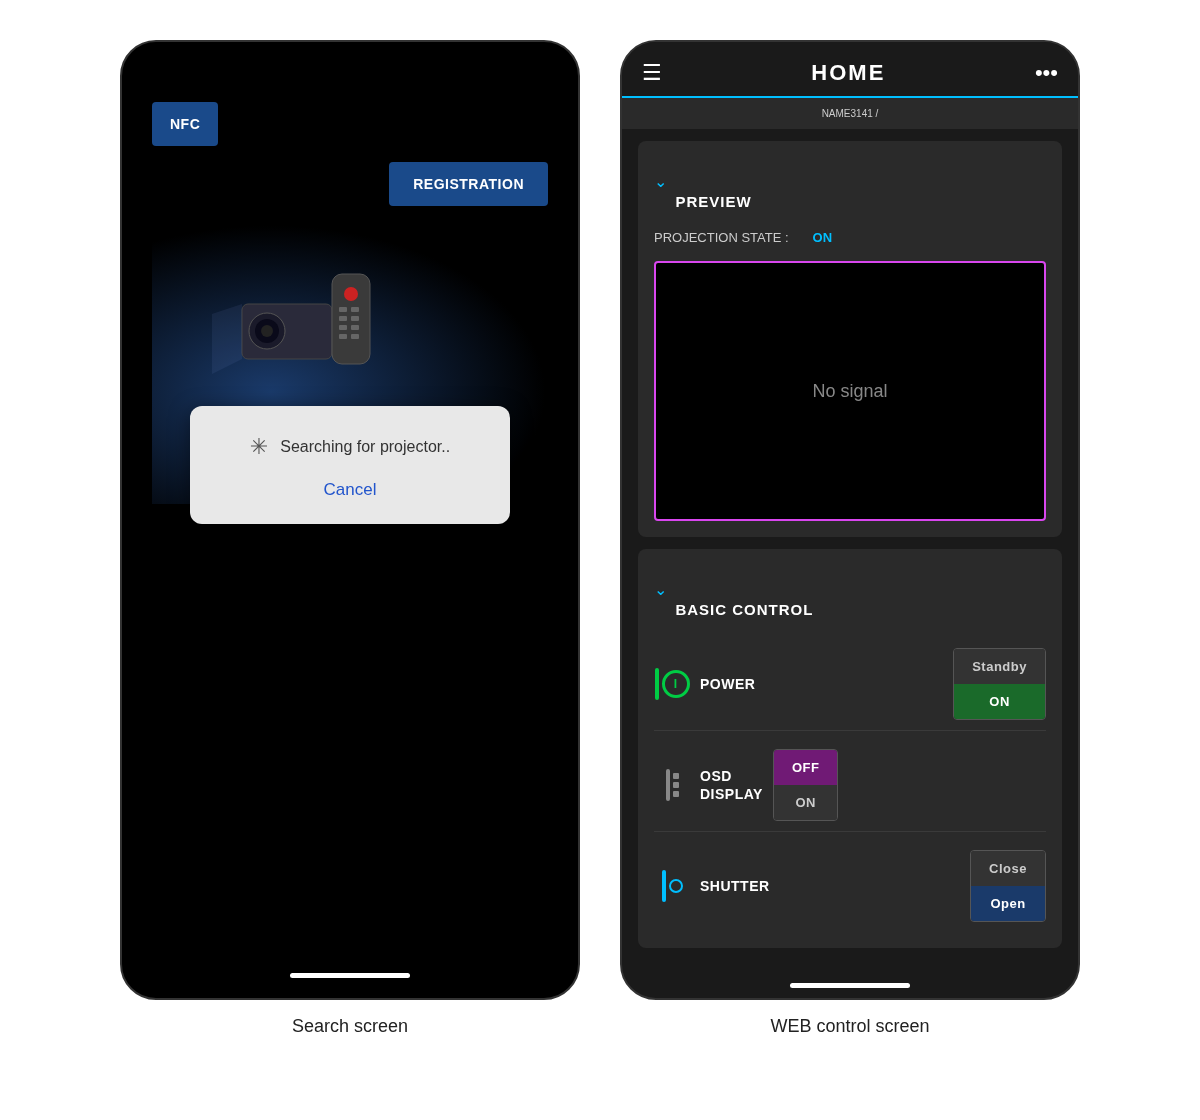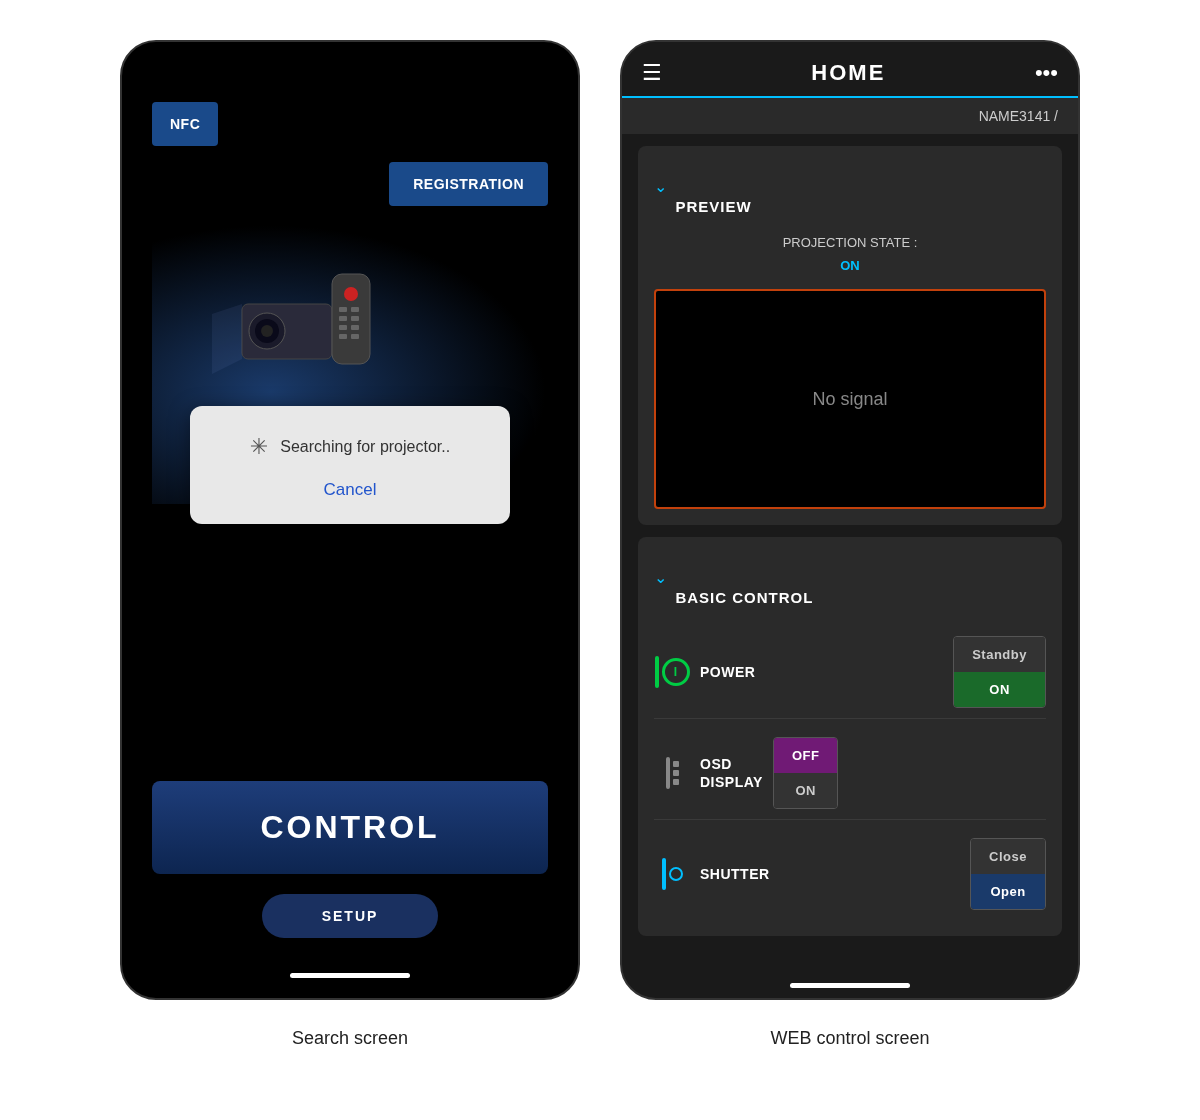--- a/index.html
+++ b/index.html
@@ -25,21 +25,20 @@
     .screen-wrapper {
       display: flex;
       flex-direction: column;
       align-items: center;
       gap: 16px;
     }
 
     .screen-label {
       font-size: 18px;
       color: #222;
-      margin-top: 12px;
       font-family: Arial, sans-serif;
     }
 
     
     .phone-left {
       width: 460px;
       height: 960px;
       background: #000;
       border-radius: 36px;
       border: 2px solid #333;
@@ -244,23 +243,23 @@
 
     .header-more-icon {
       font-size: 22px;
       color: #fff;
       cursor: pointer;
     }
 
     .breadcrumb-bar {
       background: #2a2a2a;
       padding: 10px 20px;
-      font-size: 14px;
+      font-size: 10px;
       color: #ccc;
-      text-align: right;
+      text-align: center;
     }
 
     .right-content {
       flex: 1;
       padding: 12px 16px;
       overflow-y: auto;
       display: flex;
       flex-direction: column;
       gap: 12px;
     }
@@ -294,41 +293,41 @@
 
     .section-body {
       padding: 8px 16px 16px 16px;
       display: flex;
       flex-direction: column;
       gap: 8px;
     }
 
     .info-row {
       display: flex;
-      flex-direction: column;
-      align-items: center;
-      gap: 8px;
+      flex-direction: row;
+      align-items: center;
+      gap: 24px;
     }
 
     .info-label {
       font-size: 13px;
       color: #ccc;
     }
 
     .info-value-on {
       font-size: 13px;
       color: #00bfff;
       font-weight: bold;
     }
 
     .preview-screen {
       background: #000;
-      border: 2px solid #c2410c;
+      border: 2px solid #d946ef;
       border-radius: 4px;
-      height: 220px;
+      height: 260px;
       display: flex;
       align-items: center;
       justify-content: center;
       margin-top: 8px;
     }
 
     .no-signal-text {
       color: #888;
       font-size: 18px;
     }
@@ -500,24 +499,20 @@
 
         <div class="search-dialog" style="position:absolute; bottom:-20px; left:50%; transform:translateX(-50%); z-index:10;">
           <div class="search-dialog-row">
             <span class="spinner-icon">✳</span>
             <span class="search-text">Searching for projector..</span>
           </div>
           <button class="cancel-btn">Cancel</button>
         </div>
       </div>
 
-      <div class="bottom-area">
-        <button class="btn-control">CONTROL</button>
-        <button class="btn-setup">SETUP</button>
-      </div>
 
       <div class="home-indicator-left"></div>
     </div>
 
     <span class="screen-label">Search screen</span>
   </div>
 
   <div class="screen-wrapper">
     <div class="phone-right">
 

